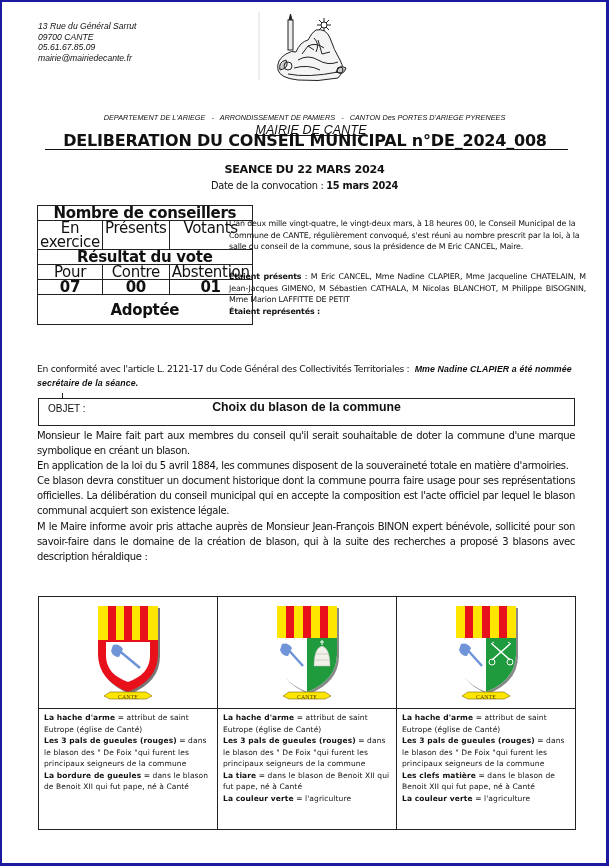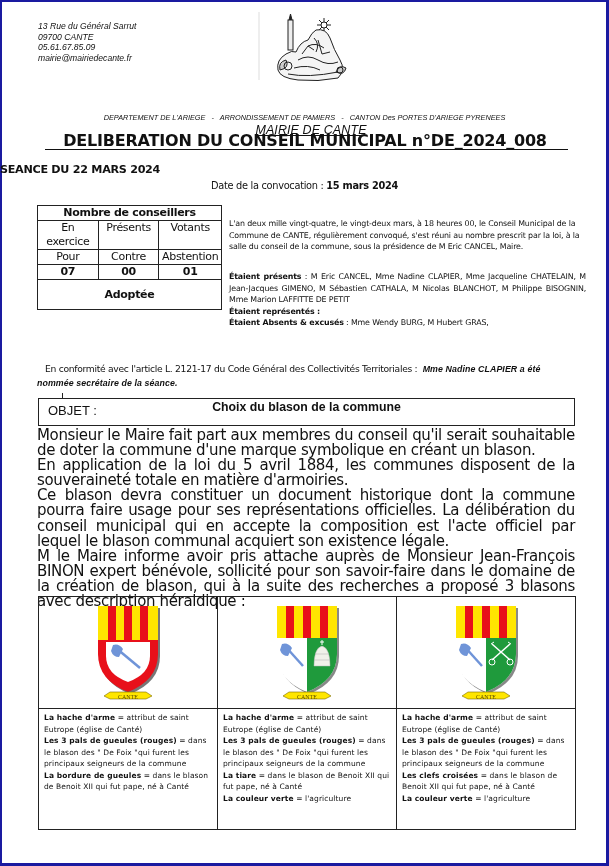--- a/index.html
+++ b/index.html
@@ -7,42 +7,42 @@
   body { position: relative; font-family: "DejaVu Sans", sans-serif; color: #111; }
   .frame { position: absolute; left: 0; top: 0; width: 609px; height: 866px; border: 2px solid #1a1aa0; border-right-width: 3px; border-bottom-width: 3px; }
 
   .address { position: absolute; left: 38px; top: 21px; font-family: "Liberation Sans", sans-serif; font-style: italic; font-size: 8.6px; line-height: 10.6px; color: #111; }
   .logo { position: absolute; left: 258px; top: 10px; width: 100px; height: 80px; }
   .mairie-title { position: absolute; left: 250px; top: 91px; width: 122px; text-align: center; font-family: "Liberation Sans", sans-serif; font-style: italic; font-size: 12.5px; text-decoration: underline; letter-spacing: 0.1px; margin-top: 32px; }
   .dept-line { position: absolute; left: 0; top: 113px; width: 609px; text-align: center; font-family: "Liberation Sans", sans-serif; font-style: italic; font-size: 7.3px; }
   .delib-title { position: absolute; left: 45px; top: 131px; width: 520px; text-align: center; font-family: "DejaVu Sans", sans-serif; font-size: 16px; font-weight: bold; letter-spacing: -0.2px; }
   .delib-rule { position: absolute; left: 45px; top: 149px; width: 523px; height: 1px; background: #111; }
 
-  .seance { position: absolute; left: 0; top: 163px; width: 609px; font-size: 11.2px; font-weight: bold; letter-spacing: -0.3px; }
+  .seance { position: absolute; left: 0; top: 163px; width: 609px; text-align: center; font-size: 11.2px; font-weight: bold; letter-spacing: -0.3px; }
   .convoc { position: absolute; left: 0; top: 180px; width: 609px; text-align: center; font-size: 9.8px; letter-spacing: -0.3px; }
   .convoc b { font-weight: bold; }
 
-  table.votes { position: absolute; left: 37px; top: 205px; width: 185px; border-collapse: collapse; font-size: 11px; letter-spacing: -0.3px; }
+  table.votes { position: absolute; left: 37px; top: 205px; width: 185px; border-collapse: collapse; font-size: 15px; letter-spacing: -0.3px; }
   table.votes td { border: 1px solid #222; text-align: center; padding: 0 2px; line-height: 14px; }
   table.votes td.b { font-weight: bold; }
   table.votes td.vt { vertical-align: top; }
 
   .preamble { position: absolute; left: 229px; top: 218px; width: 357px; font-size: 7.9px; line-height: 11.5px; text-align: left; letter-spacing: -0.15px; }
   .presents { position: absolute; left: 229px; top: 271px; width: 357px; font-size: 7.9px; line-height: 11.5px; text-align: justify; letter-spacing: -0.15px; }
   .presents b { font-weight: bold; }
 
   .conformite { position: absolute; left: 37px; top: 362px; width: 535px; font-size: 9.2px; line-height: 13px; letter-spacing: -0.3px; }
   .conformite i { font-family: "Liberation Sans", sans-serif; font-weight: bold; font-style: italic; font-size: 8.8px; letter-spacing: 0.1px; }
 
   .objet-box { position: absolute; left: 38px; top: 398px; width: 537px; height: 28px; border: 1px solid #222; }
-  .objet-label { position: absolute; left: 9px; top: 4px; font-family: "Liberation Sans", sans-serif; font-size: 13px; }
+  .objet-label { position: absolute; left: 9px; top: 4px; font-family: "Liberation Sans", sans-serif; font-size: 10px; }
   .objet-title { position: absolute; left: 0; top: 1px; width: 100%; text-align: center; font-family: "Liberation Sans", sans-serif; font-size: 12.3px; font-weight: bold; }
   .objet-tick { position: absolute; left: 62px; top: 393px; width: 1px; height: 6px; background: #222; }
 
-  .body-text { position: absolute; left: 37px; top: 428px; width: 538px; font-size: 15px; line-height: 15.1px; text-align: justify; letter-spacing: -0.35px; }
+  .body-text { position: absolute; left: 37px; top: 428px; width: 538px; font-size: 10px; line-height: 15.1px; text-align: justify; letter-spacing: -0.35px; }
   .body-text p { margin: 0; }
 
   table.blasons { position: absolute; left: 38px; top: 596px; width: 538px; border-collapse: collapse; table-layout: fixed; }
   table.blasons td { border: 1px solid #222; vertical-align: top; }
   table.blasons td.img { height: 112px; text-align: center; }
   table.blasons td.desc { height: 121px; font-size: 7.5px; line-height: 11.5px; padding: 3px 5px 8px 5px; letter-spacing: 0.1px; }
   table.blasons td.desc b { font-weight: bold; }
   .shield { display: block; margin: 5px auto 0; width: 100px; height: 106px; }
 </style>
 </head>
@@ -87,44 +87,46 @@
   <tbody>
       <tr>
         <td colspan="3" class="b">Nombre de conseillers</td>
       </tr>
   <tr style="height:29px;">
     <td class="vt" style="width:33%">En exercice</td>
     <td class="vt" style="width:33%">Présents</td>
     <td class="vt">Votants</td>
   </tr>
   <tr>
+        <td colspan="3" class="b">Résultat du vote</td>
+      </tr>
+  <tr>
     <td>Pour</td>
     <td>Contre</td>
     <td>Abstention</td>
   </tr>
   <tr>
     <td class="b">07</td>
     <td class="b">00</td>
     <td class="b">01</td>
   </tr>
   <tr style="height:30px;">
         <td colspan="3" class="b">Adoptée</td>
       </tr>
 </tbody>
   </table>
 
 <div class="preamble">L'an deux mille vingt-quatre, le vingt-deux mars, à 18 heures 00, le Conseil Municipal de la Commune de CANTE, régulièrement convoqué, s'est réuni au nombre prescrit par la loi, à la salle du conseil de la commune, sous la présidence de M Eric CANCEL, Maire.</div>
 <div class="presents">
   <div><b>Étaient présents</b><span> : M Eric CANCEL, Mme Nadine CLAPIER, Mme Jacqueline CHATELAIN, M Jean-Jacques GIMENO, M Sébastien CATHALA, M Nicolas BLANCHOT, M Philippe BISOGNIN, Mme Marion LAFFITTE DE PETIT</span></div>
   <div><b>Étaient représentés :</b></div>
-  <div><b>Étaient Absents &amp; excusés</b><span> : Mme Wendy BURG, M Hubert GRAS,</span></div>
 </div>
 
 <div class="conformite">
-  <span style="white-space:pre-wrap;margin-left:8px;">En conformité avec l'article L. 2121-17 du Code Général des Collectivités Territoriales :  </span><i>Mme Nadine CLAPIER a été nommée secrétaire de la séance.</i>
+  <span style="white-space:pre-wrap;">En conformité avec l'article L. 2121-17 du Code Général des Collectivités Territoriales :  </span><i>Mme Nadine CLAPIER a été nommée secrétaire de la séance.</i>
 </div>
 
 <div class="objet-tick"></div>
 <div class="objet-box">
   <span class="objet-label">OBJET :</span>
   <div class="objet-title">Choix du blason de la commune</div>
 </div>
 
 <div class="body-text">
   <p>Monsieur le Maire fait part aux membres du conseil qu'il serait souhaitable de doter la commune d'une marque symbolique en créant un blason.</p>
@@ -220,18 +222,18 @@
     </td>
     <td class="desc">
       <div><b>La hache d'arme</b><span> = attribut de saint Eutrope (église de Canté)</span></div>
       <div><b>Les 3 pals de gueules (rouges)</b><span> = dans le blason des " De Foix "qui furent les principaux seigneurs de la commune</span></div>
       <div><b>La tiare</b><span> = dans le blason de Benoit XII qui fut pape, né à Canté</span></div>
       <div><b>La couleur verte</b><span> = l'agriculture</span></div>
     </td>
     <td class="desc">
       <div><b>La hache d'arme</b><span> = attribut de saint Eutrope (église de Canté)</span></div>
       <div><b>Les 3 pals de gueules (rouges)</b><span> = dans le blason des " De Foix "qui furent les principaux seigneurs de la commune</span></div>
-      <div><b>Les clefs croisées</b><span> = dans le blason de Benoit XII qui fut pape, né à Canté</span></div>
+      <div><b>Les clefs matière</b><span> = dans le blason de Benoit XII qui fut pape, né à Canté</span></div>
       <div><b>La couleur verte</b><span> = l'agriculture</span></div>
     </td>
   </tr>
 </tbody>
   </table>
 
 </body></html>

